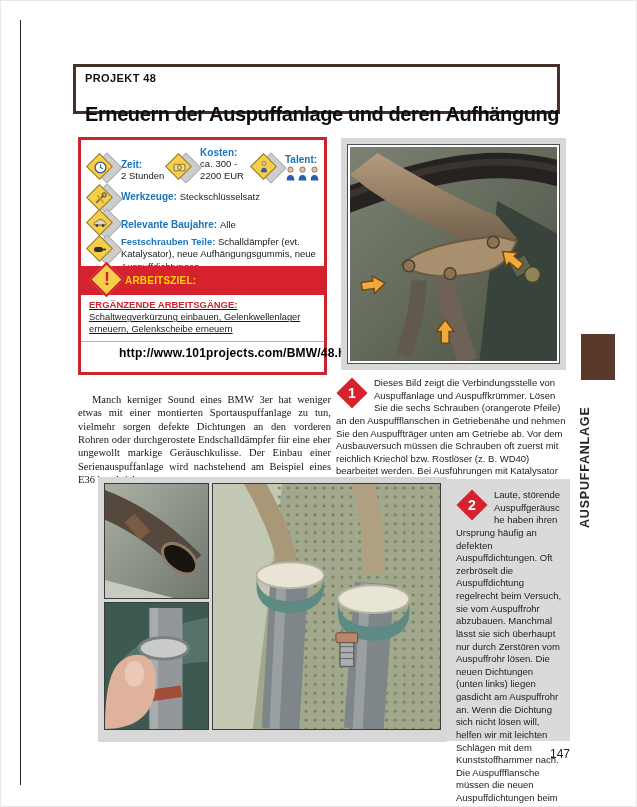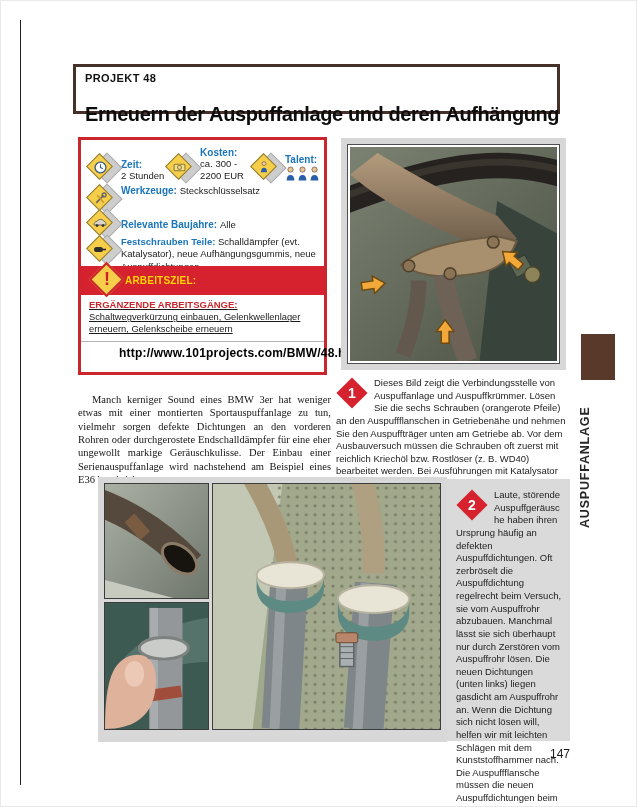--- a/index.html
+++ b/index.html
@@ -168,21 +168,21 @@
         <span class="chev"></span>
           <span class="dia"></span>
         <span class="glyph">
             <svg width="13" height="13" viewBox="0 0 12 12">
               <path d="M2 10L9 3" stroke="#666" stroke-width="1.6"></path>
               <circle cx="9.3" cy="2.7" r="1.8" fill="none" stroke="#666" stroke-width="1.2"></circle>
               <path d="M3 3l6 7" stroke="#c89b2a" stroke-width="1.4"></path>
             </svg>
           </span>
       </span>
-      <span style="">
+      <span style="margin-top:6px;">
         <span class="inline-lbl">Werkzeuge:</span>
         <span class="val">Steckschlüsselsatz</span>
       </span>
     </div>
 
     <div class="irow" style="height:26px;">
       <span class="picon">
         <span class="chev"></span>
           <span class="dia"></span>
         <span class="glyph">

